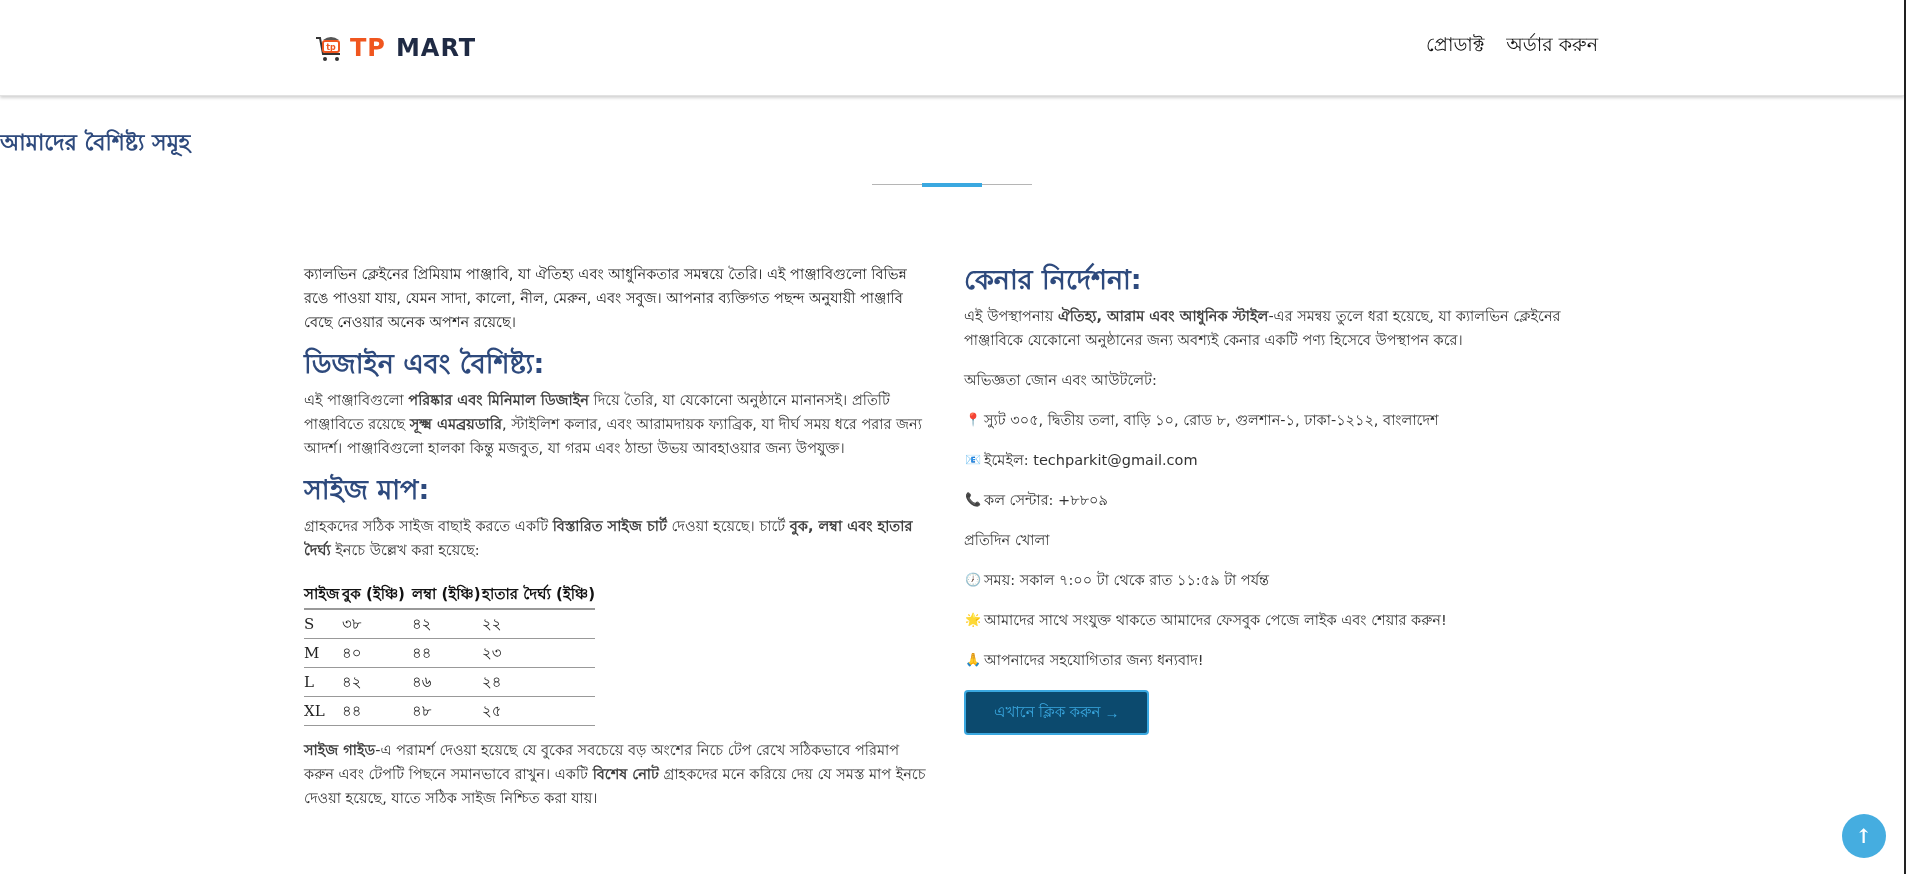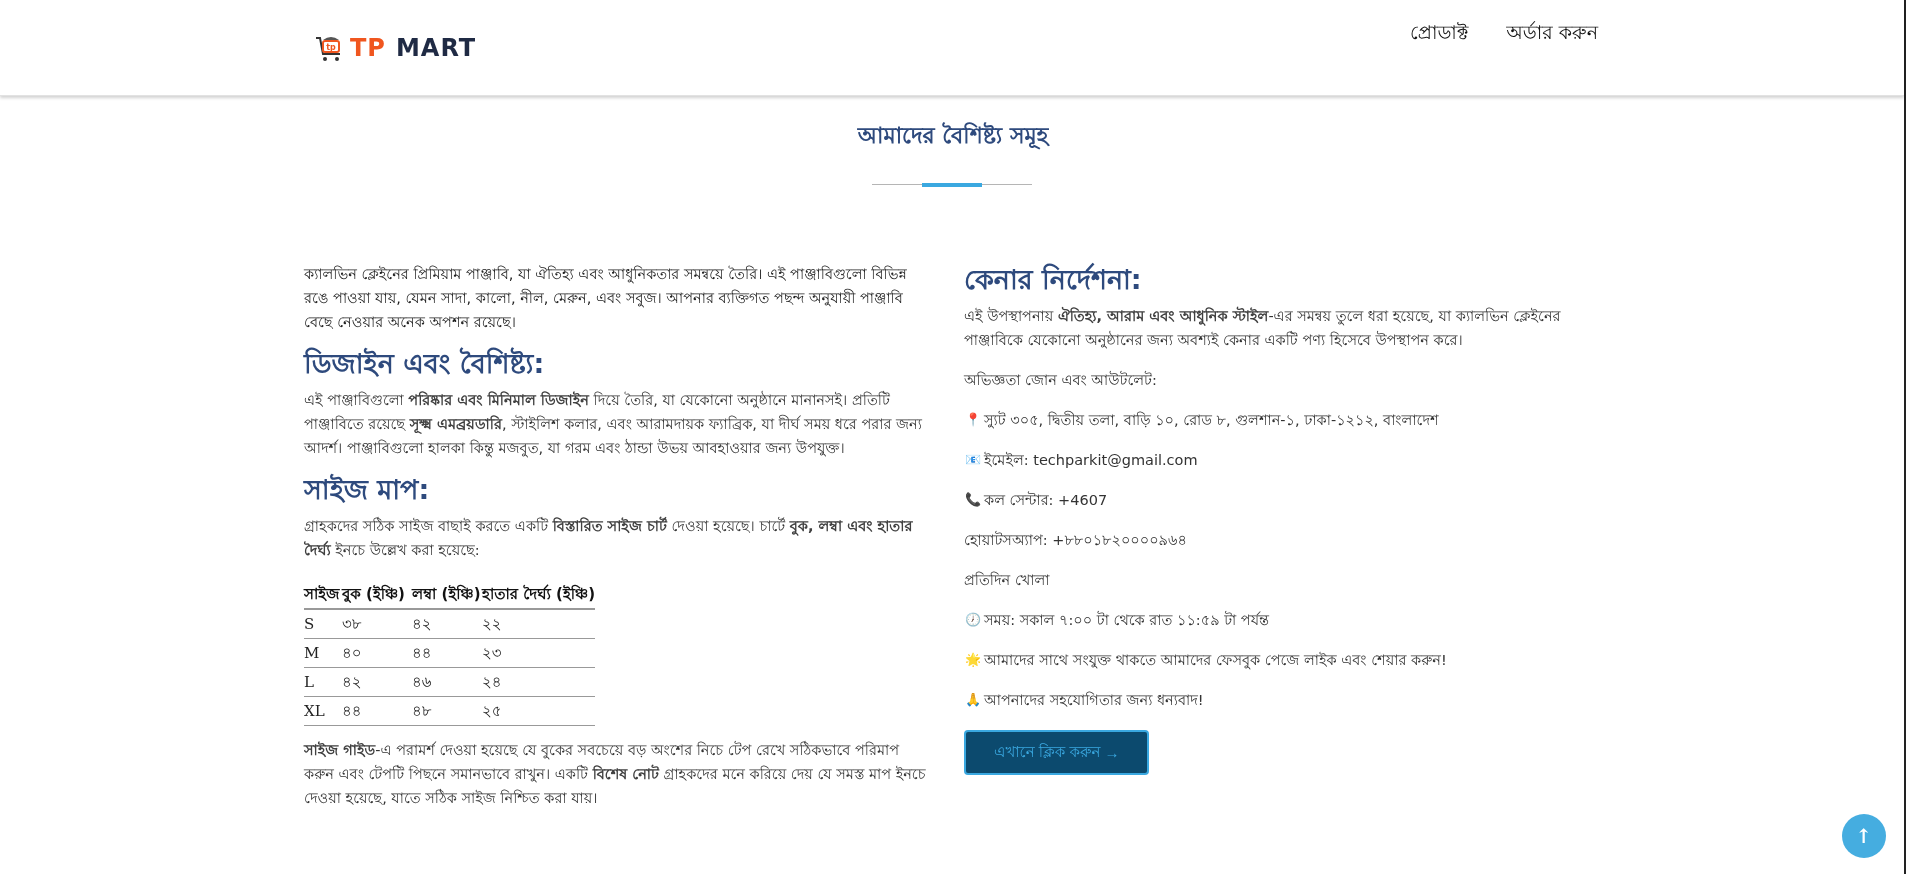--- a/index.html
+++ b/index.html
@@ -8,24 +8,24 @@
   .page-edge { position: absolute; top: 0; right: 0; width: 2px; height: 874px; background: #222; }
   header.nav {
     position: absolute; top: 0; left: 0; width: 1904px; height: 96px;
     background: #fff; box-shadow: 0 2px 3px rgba(0,0,0,0.18);
     border-bottom: 1px solid #e2e2e2;
   }
   .logo { position: absolute; left: 314px; top: 30px; display: flex; align-items: center; height: 36px; }
   .logo-icon { width: 32px; height: 32px; margin-right: 4px; }
   .logo-tp { font-family: "DejaVu Sans", sans-serif; font-weight: 700; font-size: 24px; color: #f0561f; letter-spacing: 1px; }
   .logo-mart { font-family: "DejaVu Sans", sans-serif; font-weight: 700; font-size: 24px; color: #1f2a44; letter-spacing: 1px; margin-left: 10px; }
-  .nav-links { position: absolute; right: 306px; top: 18px; display: flex; gap: 38px; }
+  .nav-links { position: absolute; right: 306px; top: 30px; display: flex; gap: 22px; }
   .nav-link { font-family: "DejaVu Sans", sans-serif; font-size: 19px; color: #111; text-decoration: none; cursor: pointer; }
 
-  .section-title-wrap { position: absolute; top: 118px; left: 0; width: 1906px; text-align: center; }
+  .section-title-wrap { position: absolute; top: 125px; left: 0; width: 1906px; }
   .section-title { font-family: "DejaVu Sans", sans-serif; font-weight: 700; font-size: 22px; color: #2e4a7d; }
   .title-line { position: absolute; top: 184px; left: 872px; width: 160px; height: 1px; background: #b5b5b5; }
   .title-accent { position: absolute; top: 183px; left: 922px; width: 60px; height: 4px; background: #3aa8e0; }
 
   .col { position: absolute; top: 262px; font-family: "DejaVu Sans", sans-serif; font-size: 14.5px; line-height: 24px; color: #333; }
   .col-left { left: 304px; width: 628px; }
   .col-right { left: 964px; width: 620px; }
   .lead { font-weight: 400; color: #222; margin-bottom: 8px; }
   h2.sub { font-family: "DejaVu Sans", sans-serif; font-weight: 700; font-size: 27px; color: #2e4a7d; line-height: 36px; margin: 12px 0 6px; }
   .col-right h2.sub { margin-top: 0; }
@@ -140,23 +140,22 @@
   <div class="info-line">
     <span class="ico">📍</span>
     <span>স্যুট ৩০৫, দ্বিতীয় তলা, বাড়ি ১০, রোড ৮, গুলশান-১, ঢাকা-১২১২, বাংলাদেশ</span>
   </div>
   <div class="info-line">
     <span class="ico">📧</span>
     <span>ইমেইল: techparkit@gmail.com</span>
   </div>
   <div class="info-line">
     <span class="ico">📞</span>
-    <span>কল সেন্টার: +4607</span>
+    <span>কল সেন্টার: +৮৮০৯</span>
   </div>
-  <div class="info-line">হোয়াটসঅ্যাপ: +৮৮০১৮২০০০০৯৬৪</div>
   <div class="info-line">প্রতিদিন খোলা</div>
   <div class="info-line">
     <span class="ico">🕖</span>
     <span>সময়: সকাল ৭:০০ টা থেকে রাত ১১:৫৯ টা পর্যন্ত</span>
   </div>
   <div class="info-line">
     <span class="ico">🌟</span>
     <span>আমাদের সাথে সংযুক্ত থাকতে আমাদের ফেসবুক পেজে লাইক এবং শেয়ার করুন!</span>
   </div>
   <div class="info-line">

